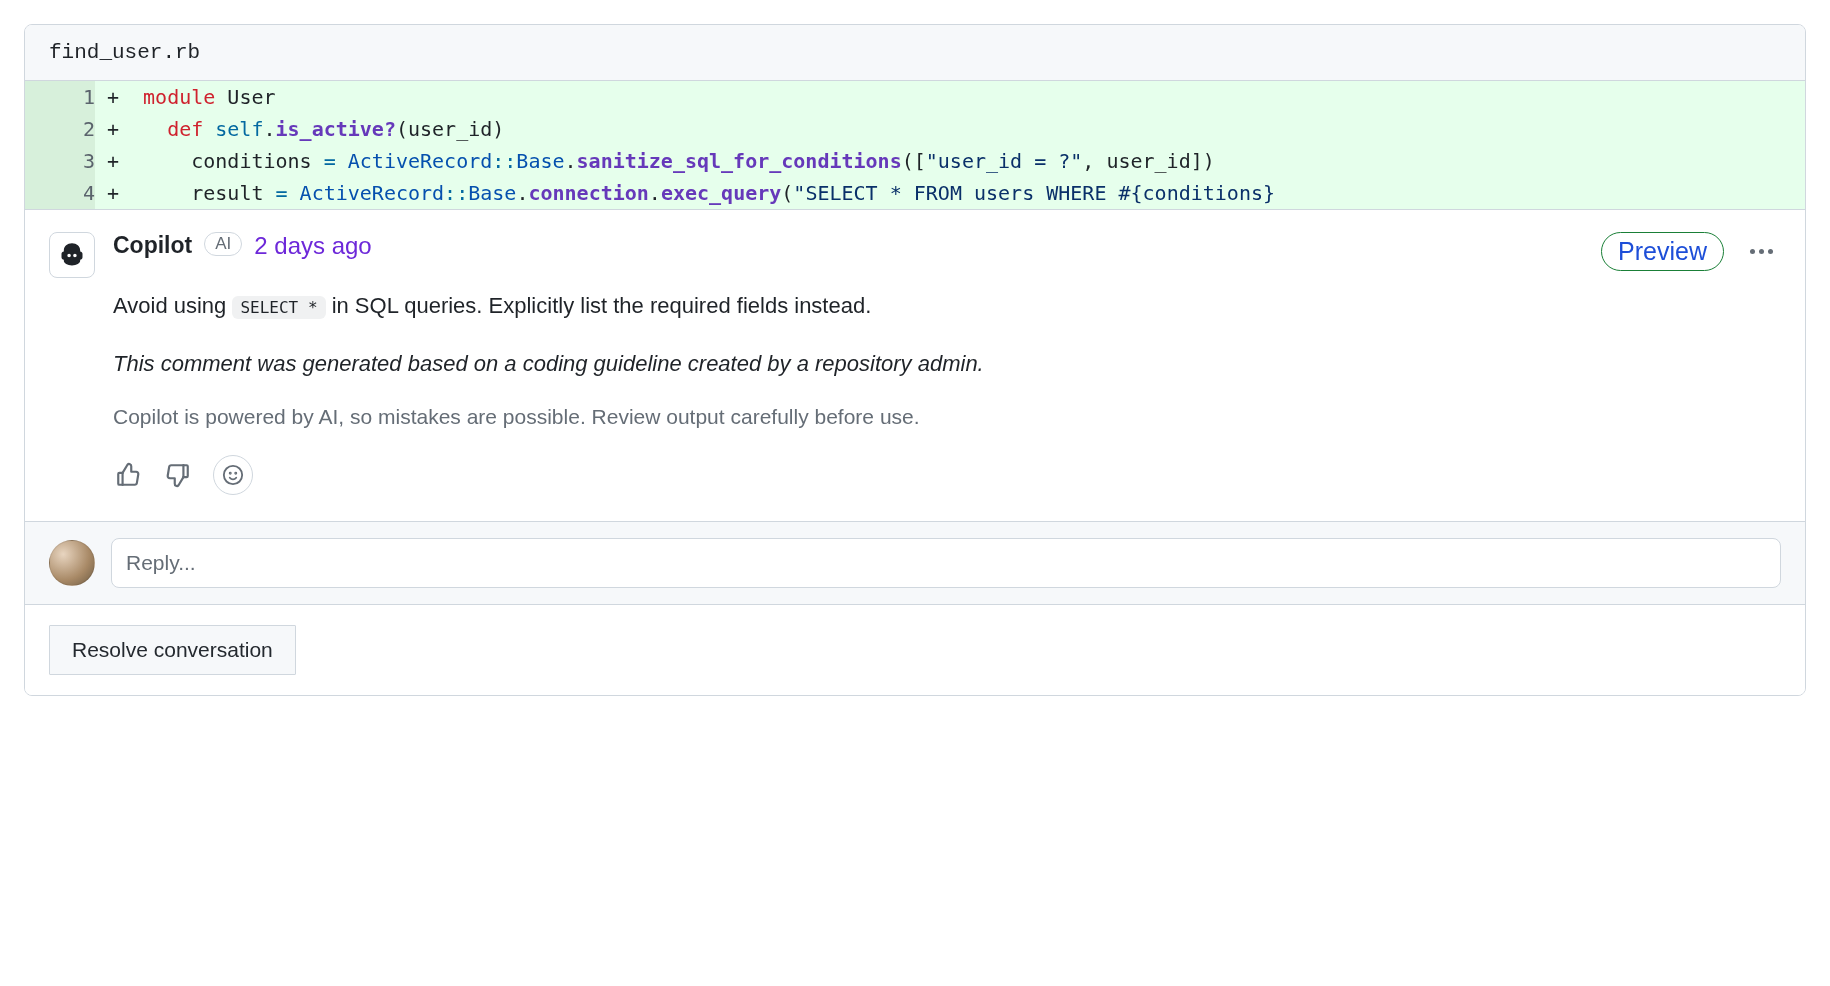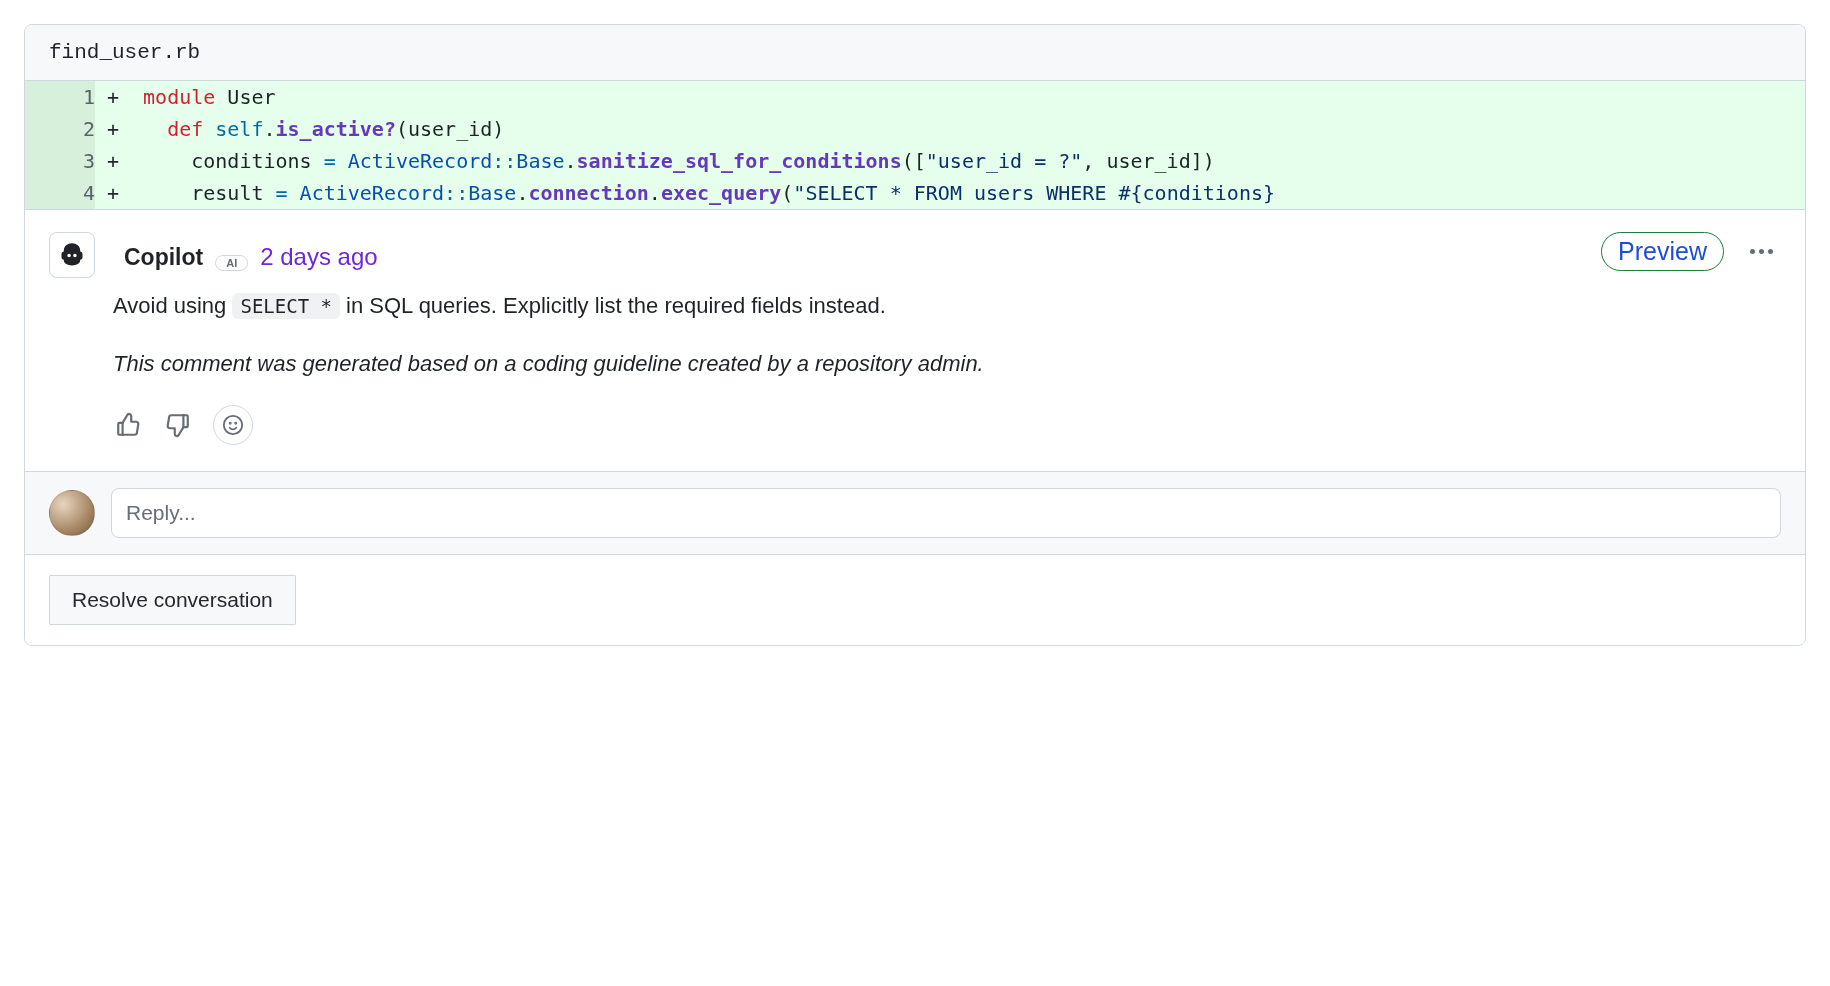--- a/index.html
+++ b/index.html
@@ -82,33 +82,32 @@
       display: flex;
       align-items: center;
       justify-content: center;
       background: #ffffff;
     }
     .copilot-avatar svg { width: 28px; height: 28px; }
 
     .comment-content { flex: 1; min-width: 0; }
     .comment-header {
       display: flex;
-      align-items: flex-end;
+      align-items: flex-start;
       gap: 12px;
       margin-bottom: 18px;
-      margin-left: 11px;
     }
     .author-name { font-weight: 600; font-size: 23px; color: #1f2328; }
     .ai-badge {
       border: 1px solid #d0d7de;
       border-radius: 999px;
       padding: 1px 10px;
-      font-size: 11px;
+      font-size: 17px;
       color: #656d76;
-      font-weight: 700;
+      font-weight: 400;
     }
     .timestamp { color: #6d28d9; font-size: 24px; }
     .header-right { margin-left: auto; display: flex; align-items: center; gap: 18px; }
     .preview-badge {
       border: 1.5px solid #1a7f37;
       color: #1d4ed8;
       border-radius: 999px;
       padding: 4px 16px;
       font-size: 25px;
       font-weight: 500;
@@ -120,21 +119,21 @@
       font-size: 22px;
       line-height: 1.55;
       color: #1f2328;
       margin-bottom: 28px;
     }
     .inline-code {
       font-family: ui-monospace, SFMono-Regular, "SF Mono", Menlo, Consolas, monospace;
       background: #f0f1f2;
       padding: 2px 8px;
       border-radius: 6px;
-      font-size: 19px;
+      font-size: 16px;
     }
     .guideline-note {
       font-style: italic;
       font-size: 22px;
       color: #1f2328;
       margin-bottom: 28px;
     }
     .ai-disclaimer {
       color: #656d76;
       font-size: 21px;
@@ -261,20 +260,21 @@
               </div>
           </div>
         </div>
 
         <p class="comment-text">
           <span>Avoid using </span><code class="inline-code">SELECT *</code><span> in SQL queries. Explicitly list the required fields instead.</span>
         </p>
 
         <p class="guideline-note">This comment was generated based on a coding guideline created by a repository admin.</p>
 
+        <p class="ai-disclaimer">Copilot is powered by AI, so mistakes are possible. Review output carefully before use.</p>
 
         <div class="reaction-bar">
           <div class="react-btn">
             <svg viewBox="0 0 24 24" fill="none" stroke="currentColor" stroke-width="2" stroke-linecap="round" stroke-linejoin="round">
                 <path d="M7 10v11"></path>
                 <path d="M7 21H4a1 1 0 0 1-1-1v-9a1 1 0 0 1 1-1h3"></path>
                 <path d="M7 10l4.5-7.5A2 2 0 0 1 15 4v5h4.5a2 2 0 0 1 2 2.3l-1.3 8a2 2 0 0 1-2 1.7H7"></path>
               </svg>
           </div>
           <div class="react-btn">

